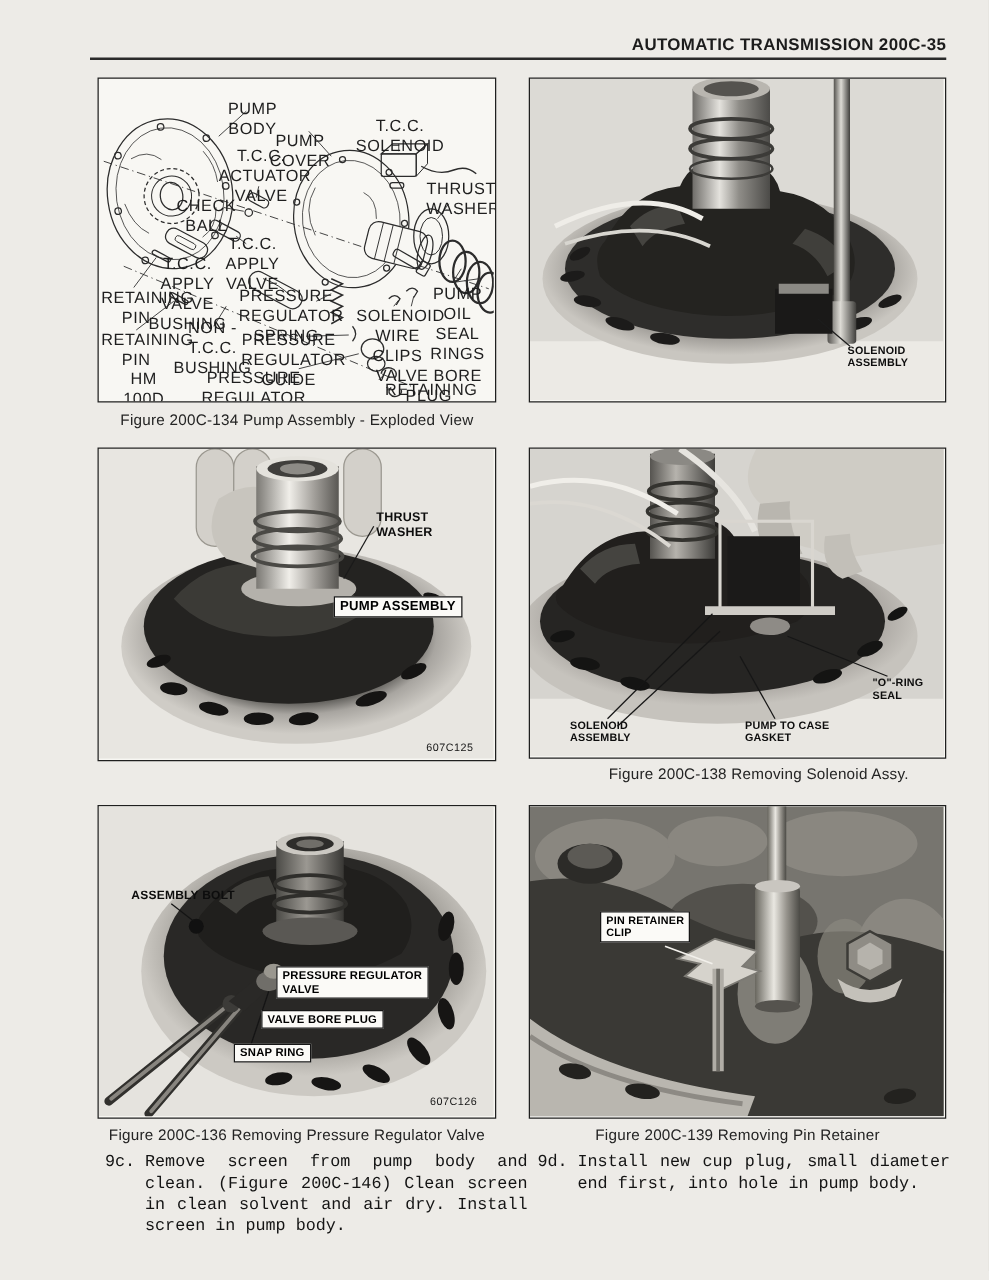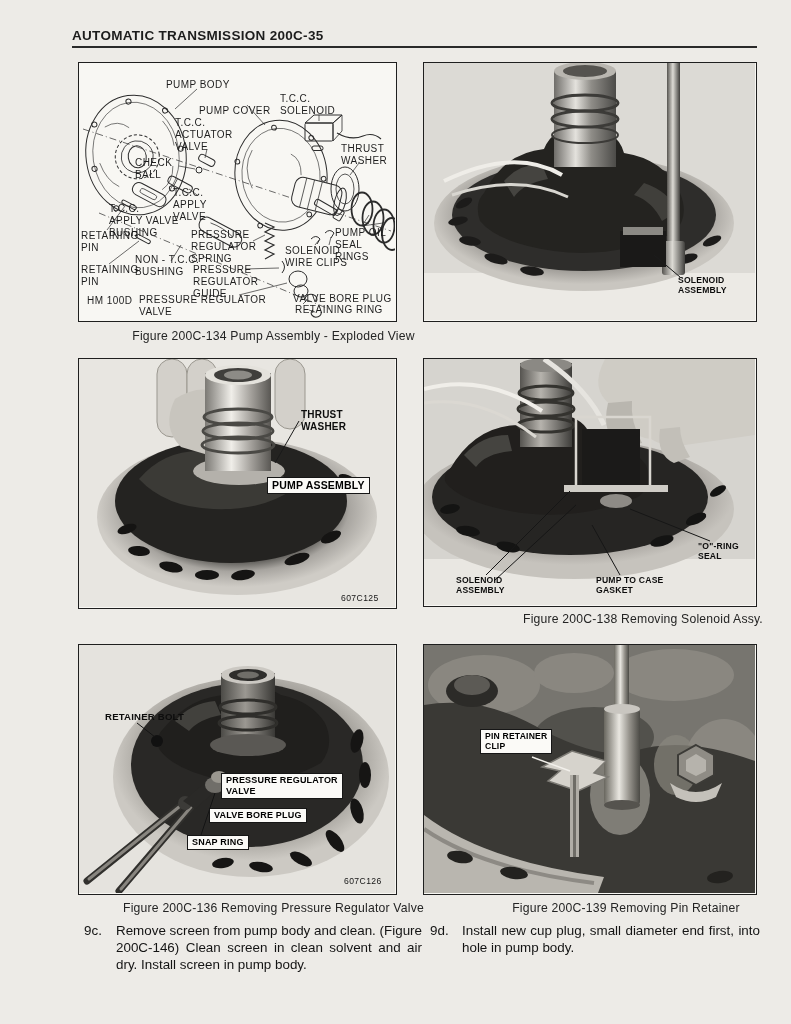--- a/index.html
+++ b/index.html
@@ -1,34 +1,34 @@
 <!DOCTYPE html>
 <html><head>
 <meta charset="utf-8">
 <style>
   html,body{margin:0;padding:0;}
   body{background:#dcdad6;}
   .page{position:relative;width:791px;height:1024px;background:#edebe7;overflow:hidden;
         font-family:"Liberation Sans",sans-serif;}
-  .hdr{position:absolute;top:28px;left:72px;width:685px;text-align:left;
+  .hdr{position:absolute;top:28px;left:72px;width:685px;text-align:right;
        font-size:13.5px;font-weight:bold;letter-spacing:.3px;color:#1c1c1c;}
   .hrule{position:absolute;top:46px;left:72px;width:685px;height:2px;background:#2a2a2a;}
   .panel{position:absolute;background:#f8f7f3;border:1.6px solid #1f1f1f;box-sizing:border-box;overflow:hidden;}
   .panel svg{position:absolute;left:0;top:0;}
-  .caption{position:absolute;text-align:center;font-size:12.2px;color:#242424;letter-spacing:.2px;margin-left:36px;}
+  .caption{position:absolute;text-align:center;font-size:12.2px;color:#242424;letter-spacing:.2px;}
   
-  .dl{position:absolute;font-size:10px;line-height:1.22;letter-spacing:.45px;color:#1e1e1e;
-      white-space:pre-line;}
+  .dl{position:absolute;font-size:13px;line-height:1.22;letter-spacing:.45px;color:#1e1e1e;
+      text-align:center;white-space:pre-line;}
   
   .pl{position:absolute;font-size:8.6px;font-weight:bold;line-height:1.2;letter-spacing:.2px;
       color:#0d0d0d;white-space:pre-line;}
   .plbox{position:absolute;font-size:9px;font-weight:bold;line-height:1.2;letter-spacing:.2px;
       color:#000;background:#fbfaf7;border:1px solid #161616;padding:1px 4px;white-space:pre-line;}
   .pid{position:absolute;font-size:8.6px;font-weight:normal;color:#161616;letter-spacing:.4px;}
-  .instr{position:absolute;display:flex;font-family:Liberation Sans, sans-serif;
+  .instr{position:absolute;display:flex;font-family:Liberation Mono, monospace;
          font-size:13.4px;line-height:1.27;color:#141414;}
   .inum{flex:0 0 32px;}
   .itxt{flex:1;text-align:justify;}
 </style>
 </head>
 <body>
 
 <div class="page">
 
   <div class="hdr">AUTOMATIC TRANSMISSION  200C-35</div>
@@ -430,21 +430,21 @@
       <path d="M104 156 l22 -18 l10 8 l-20 18 z" fill="#2a2927"></path>
       <ellipse cx="136" cy="140" rx="10" ry="8" fill="#706e69"></ellipse>
       <ellipse cx="140" cy="132" rx="8" ry="6" fill="#9a978f"></ellipse>
 
       <g stroke="#141414" stroke-width="1">
         <line x1="58" y1="78" x2="76" y2="92"></line>
         <line x1="150" y1="146" x2="142" y2="138"></line>
         <line x1="120" y1="196" x2="136" y2="148"></line>
       </g>
     </svg>
-    <div class="pl" style="left:26px;top:66px;font-size:9.6px">RETAINER BOLT</div>
+    <div class="pl" style="left:26px;top:66px;font-size:9.6px">ASSEMBLY BOLT</div>
     <div class="plbox" style="left:142px;top:128px">PRESSURE REGULATOR
 VALVE</div>
     <div class="plbox" style="left:130px;top:163px">VALVE BORE PLUG</div>
     <div class="plbox" style="left:108px;top:190px">SNAP RING</div>
     <div class="pid" style="left:265px;top:231px">607C126</div>
   </div>
   <div class="caption" style="left:78px;top:901px;width:319px">Figure 200C-136 Removing Pressure Regulator Valve</div>
 
   <div class="panel" style="left:423px;top:644px;width:334px;height:251px">
     <svg width="331" height="248" viewBox="0 0 331 248">

